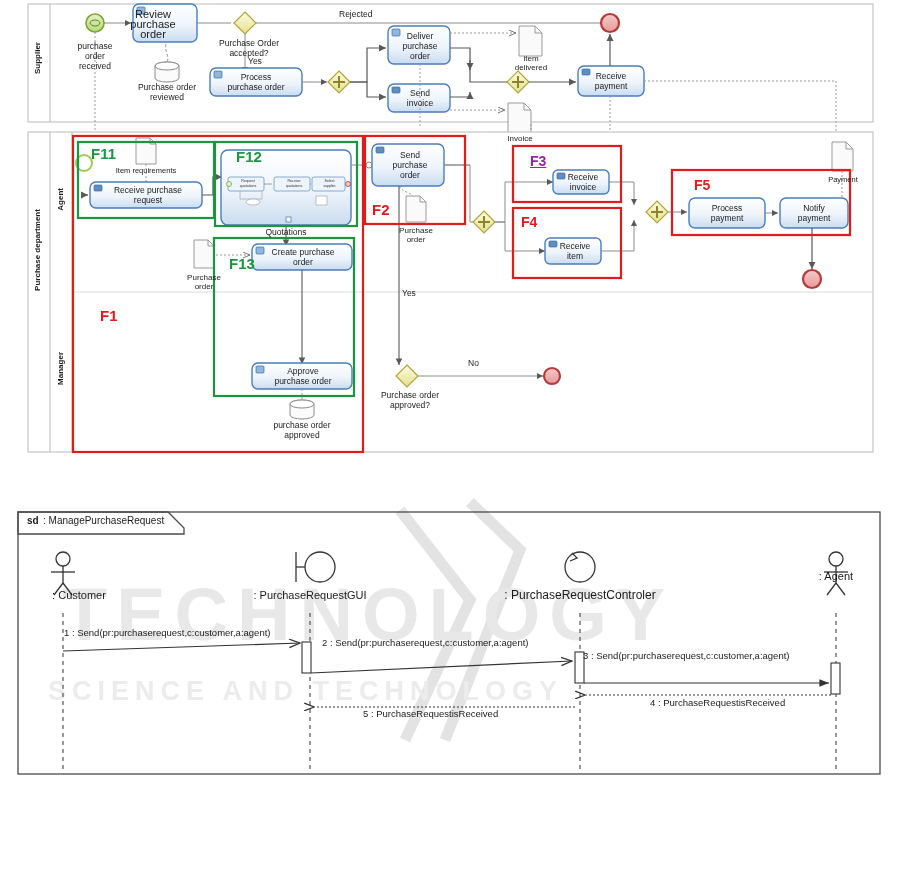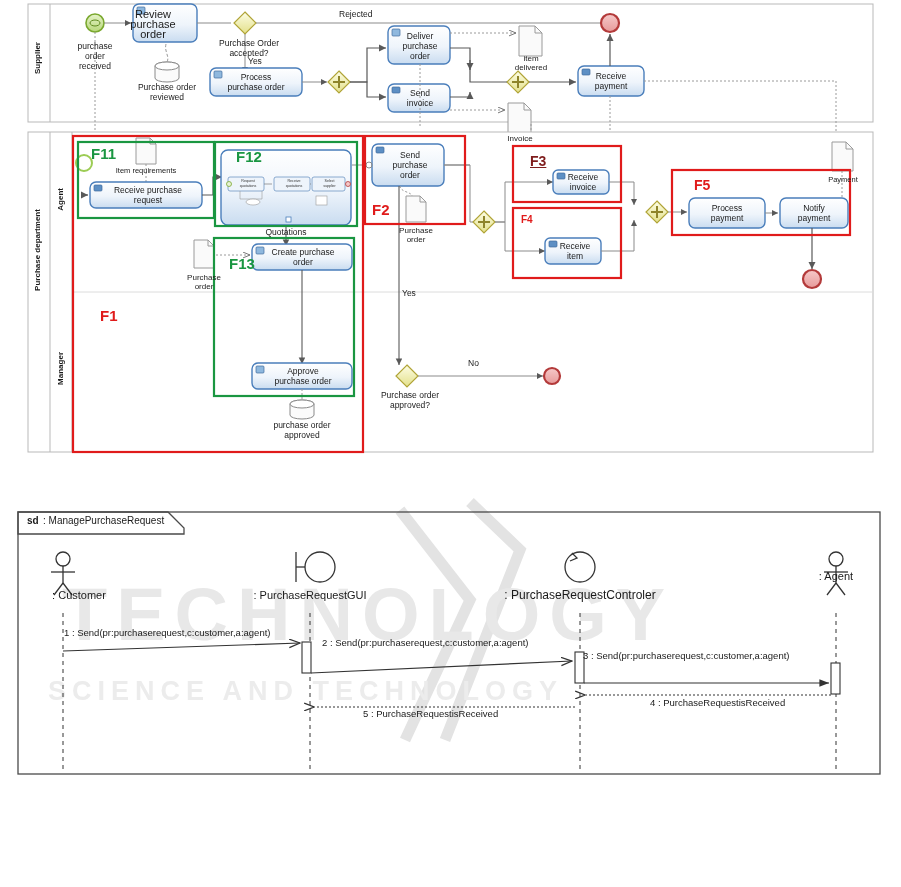--- a/index.html
+++ b/index.html
@@ -265,22 +265,22 @@
   <div class="lbl ctr" style="left:843px;top:179px;font-size:7.5px;">Payment</div>
 
   <div class="lbl" style="left:402px;top:288px;font-size:8.5px;">Yes</div>
   <div class="lbl ctr" style="left:303px;top:376px;font-size:8.5px;line-height:10px;">Approve<br>purchase order</div>
   <div class="lbl ctr" style="left:302px;top:430px;font-size:8.5px;line-height:10px;">purchase order<br>approved</div>
   <div class="lbl ctr" style="left:410px;top:400px;font-size:8.5px;line-height:10px;">Purchase order<br>approved?</div>
   <div class="lbl" style="left:468px;top:358px;font-size:8.5px;">No</div>
 
   <div class="lbl" style="left:100px;top:307px;font-size:15px;font-weight:bold;color:#e01b1b;">F1</div>
   <div class="lbl" style="left:372px;top:201px;font-size:15px;font-weight:bold;color:#e01b1b;">F2</div>
-  <div class="lbl" style="left:530px;top:153px;font-size:14px;font-weight:bold;color:#7f1d1d;text-decoration:underline;">F3</div>
-  <div class="lbl" style="left:521px;top:214px;font-size:10px;font-weight:bold;color:#e01b1b;">F4</div>
+  <div class="lbl" style="left:530px;top:153px;font-size:14px;font-weight:bold;color:#a21caf;text-decoration:underline;">F3</div>
+  <div class="lbl" style="left:521px;top:214px;font-size:14px;font-weight:bold;color:#e01b1b;">F4</div>
   <div class="lbl" style="left:694px;top:177px;font-size:14px;font-weight:bold;color:#e01b1b;">F5</div>
   <div class="lbl" style="left:91px;top:145px;font-size:15px;font-weight:bold;color:#1a9641;">F11</div>
   <div class="lbl" style="left:236px;top:148px;font-size:15px;font-weight:bold;color:#1a9641;">F12</div>
   <div class="lbl" style="left:229px;top:255px;font-size:15px;font-weight:bold;color:#1a9641;">F13</div>
   <div class="lbl" style="left:231px;top:179px;font-size:3.6px;line-height:4.5px;width:34px;text-align:center;color:#333;">Request<br>quotations</div>
   <div class="lbl" style="left:277px;top:179px;font-size:3.6px;line-height:4.5px;width:34px;text-align:center;color:#333;">Receive<br>quotations</div>
   <div class="lbl" style="left:314px;top:179px;font-size:3.6px;line-height:4.5px;width:31px;text-align:center;color:#333;">Select<br>supplier</div>
 
   <svg class="abs" style="left:0;top:500px;" width="901" height="290">
     <defs>

